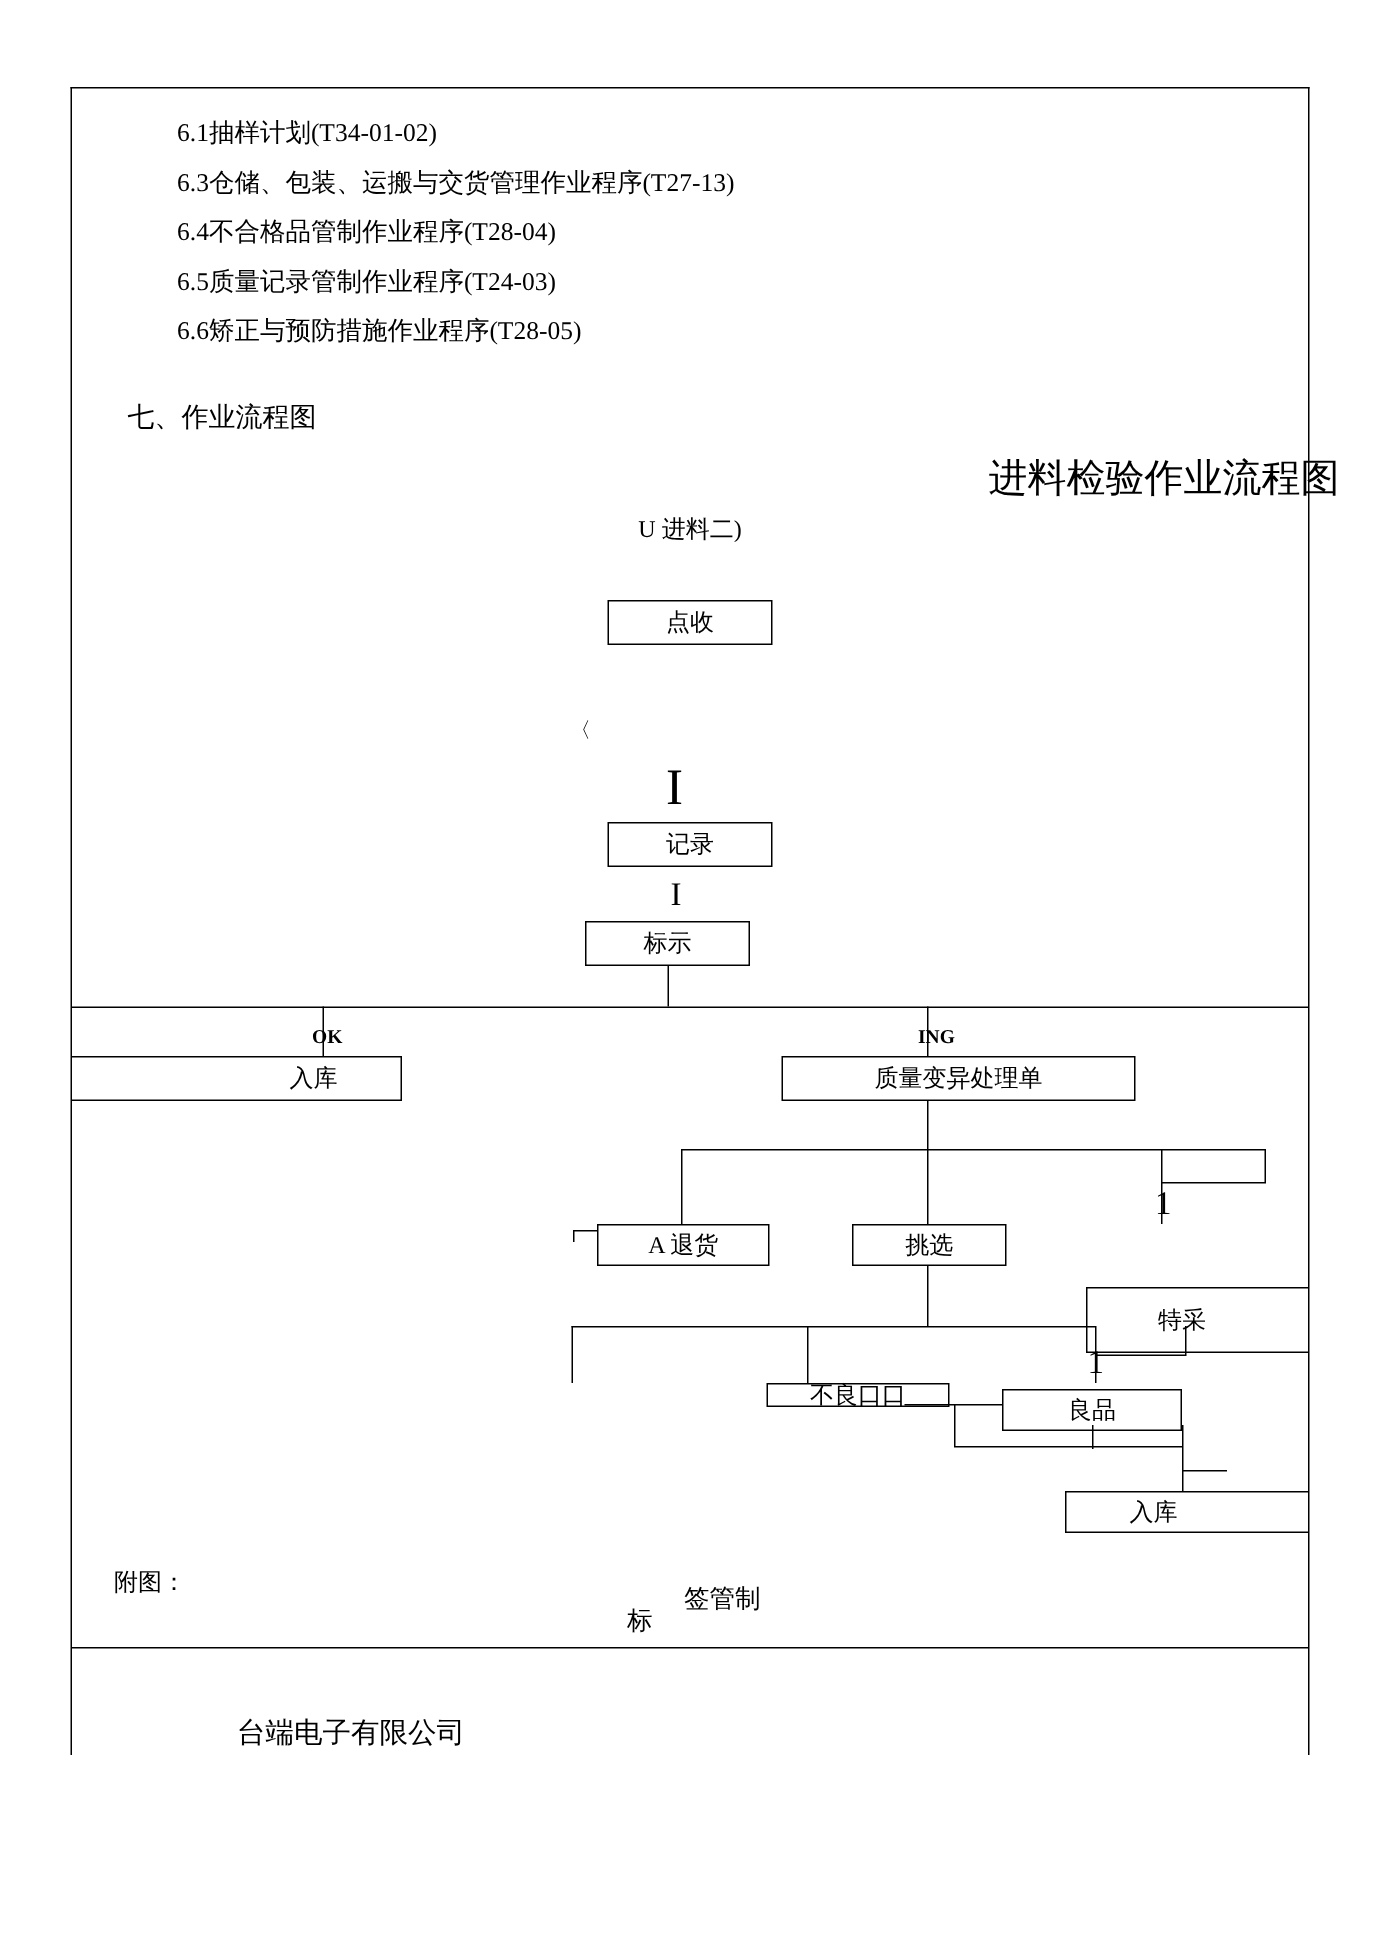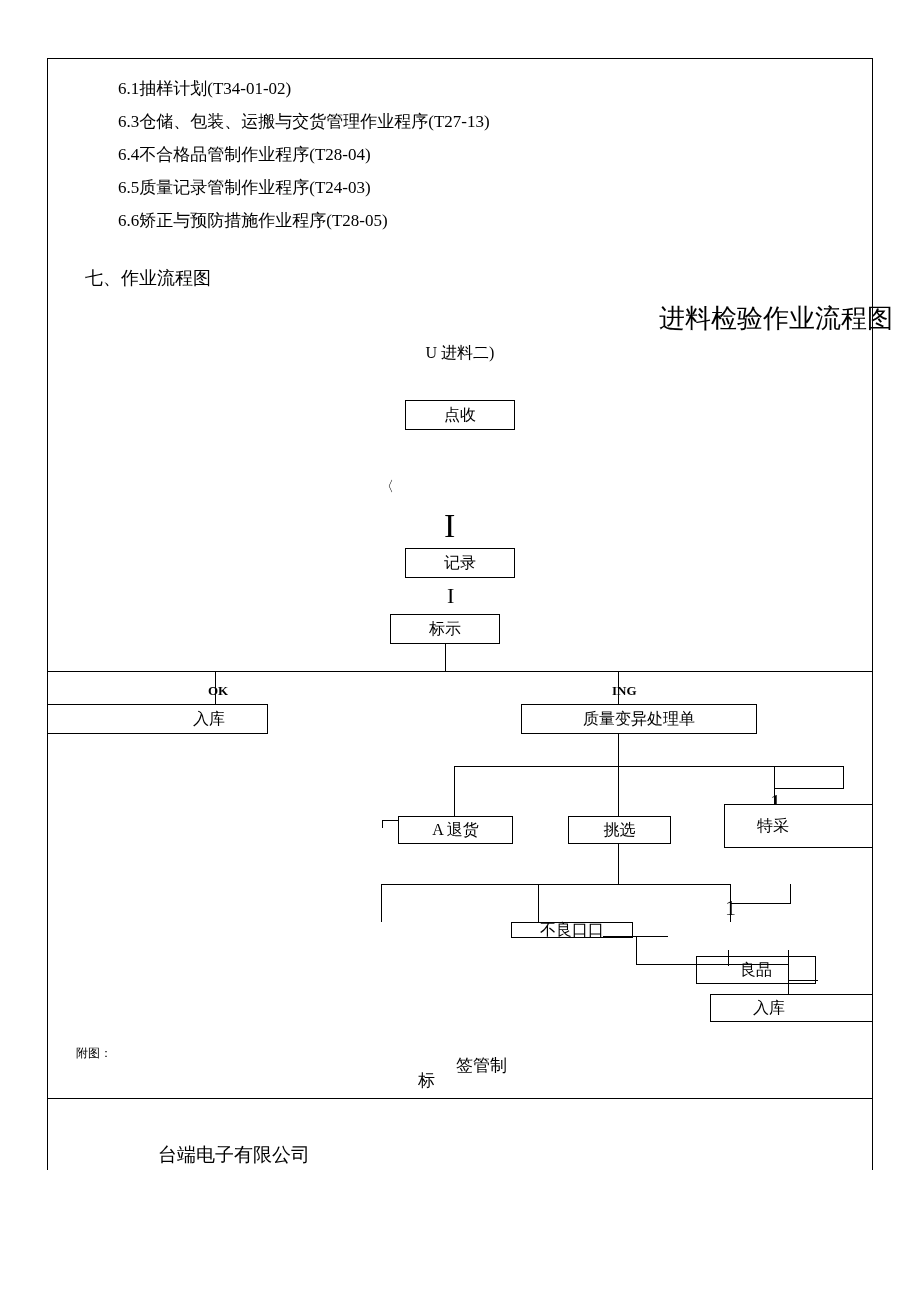--- a/index.html
+++ b/index.html
@@ -70,21 +70,21 @@
       font-weight: normal;
     }
     .one-digit {
       position: absolute;
       font-size: 22px;
     }
     .attach-label {
       position: absolute;
       left: 76px;
       top: 1045px;
-      font-size: 12px;
+      font-size: 16px;
     }
     .footer-company {
       position: absolute;
       left: 158px;
       top: 1142px;
       font-size: 19px;
     }
   </style>
 </head>
 <body>
@@ -146,39 +146,39 @@
 
 <div class="one-digit" style="left:770px; top:789px;">1</div>
 
 <div class="fbox" style="left:398px; top:816px; width:115px; height:28px;">A 退货</div>
 
 <div class="hline" style="left:382px; top:820px; width:16px;"></div>
 <div class="vline" style="left:382px; top:820px; height:8px;"></div>
 
 <div class="fbox" style="left:568px; top:816px; width:103px; height:28px;">挑选</div>
 
-<div class="fbox" style="left:724px; top:804px; width:148px; height:44px; border-right:none;">
+<div class="fbox" style="left:724px; top:858px; width:148px; height:44px; border-right:none;padding-left:15px;">
   <span style="width:100%; text-align:left; padding-left:32px;">特采</span>
 </div>
 
 <div class="vline" style="left:618px; top:844px; height:40px;"></div>
 
 <div class="hline" style="left:381px; top:884px; width:349px;"></div>
 <div class="vline" style="left:381px; top:884px; height:38px;"></div>
 <div class="vline" style="left:538px; top:884px; height:38px;"></div>
 <div class="vline" style="left:730px; top:884px; height:38px;"></div>
 
 <div class="one-digit" style="left:725px; top:895px;">1</div>
 
 <div class="hline" style="left:730px; top:903px; width:60px;"></div>
 <div class="vline" style="left:790px; top:884px; height:20px;"></div>
 
 <div class="fbox" style="left:479px; top:922px; width:122px; height:16px;margin-left:32px;">不良口口</div>
 
-<div class="fbox" style="left:668px; top:956px; width:120px; height:28px;margin-left:28px;">良品</div>
+<div class="fbox" style="left:668px; top:926px; width:120px; height:28px;">良品</div>
 
 <div class="hline" style="left:603px; top:936px; width:65px;"></div>
 <div class="vline" style="left:636px; top:936px; height:28px;"></div>
 <div class="hline" style="left:636px; top:964px; width:152px;"></div>
 <div class="vline" style="left:788px; top:950px; height:44px;"></div>
 <div class="vline" style="left:728px; top:950px; height:16px;"></div>
 
 <div class="hline" style="left:788px; top:980px; width:30px;"></div>
 
 <div class="fbox" style="left:710px; top:994px; width:162px; height:28px; border-right:none;">

